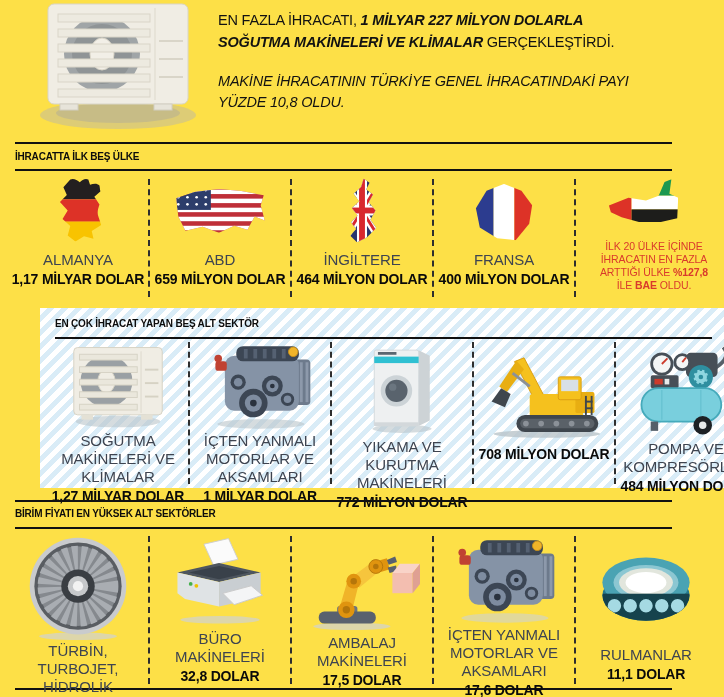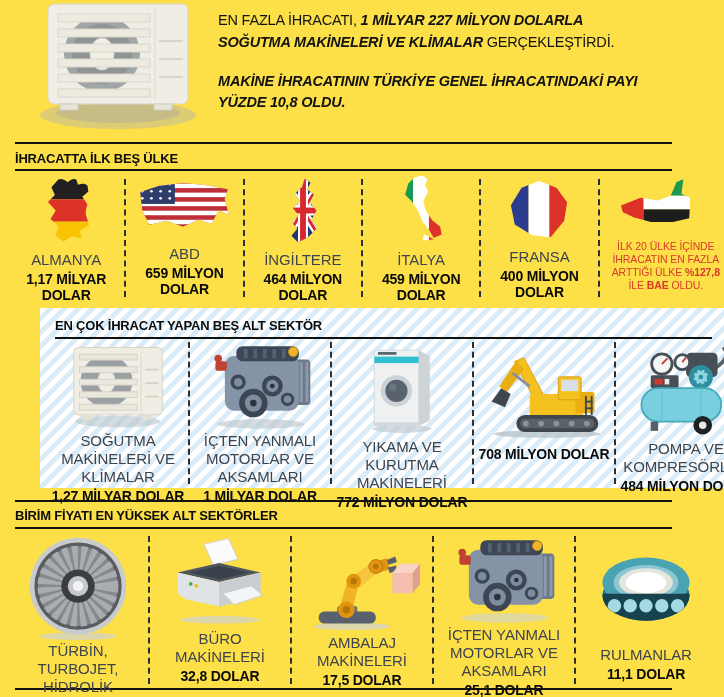--- a/index.html
+++ b/index.html
@@ -9,25 +9,25 @@
     font-family:"Liberation Sans", sans-serif; color:#1a1a1a; overflow:hidden;
   }
   .rule { position:absolute; left:15px; width:657px; height:2px; background:#111; }
   .rule.thin { height:1.5px; }
 
   
   .hero-img { position:absolute; left:28px; top:0; }
   .hero-text { position:absolute; left:218px; top:10px; width:492px;
     font-size:14.5px; line-height:1.5; letter-spacing:-0.2px; color:#121212; }
   .bi { font-weight:bold; font-style:italic; }
-  .hero-p2 { margin-top:17px; font-weight:bold; font-style:italic; }
+  .hero-p2 { margin-top:17px; font-weight:normal; font-style:italic; }
 
   
   .section { position:absolute; left:0; width:724px; }
-  .sec-head { position:absolute; left:15px; font-size:13px; font-weight:bold;
+  .sec-head { position:absolute; left:15px; font-size:10px; font-weight:bold;
     letter-spacing:-0.2px; color:#0c0c0c; white-space:nowrap; }
 
   #sec1 { top:142px; height:166px; }
   #sec1 .cols { top:37px; height:118px; }
   #sec2 { top:308px; height:180px;
     background:repeating-linear-gradient(135deg,#ffffff 0 5px,#d9ecf7 5px 10px);margin-left:40px; }
   #sec2 .cols { top:34px; height:142px; }
   #sec3 { top:500px; height:197px; }
   #sec3 .cols { top:36px; height:148px; }
 
@@ -170,38 +170,20 @@
               <rect x="0" y="34" width="50" height="12" fill="#ffffff"></rect>
               <rect x="21.5" y="0" width="7" height="80" fill="#d8272e"></rect>
               <rect x="0" y="36.5" width="50" height="7" fill="#d8272e"></rect>
             </g>
           </svg>
         </div>
         <div class="c-name">İNGİLTERE</div>
         <div class="c-value">464 MİLYON DOLAR</div>
       </div>
 
-      <div class="col">
-        <div class="flag-zone">
-          <svg width="48" height="70" viewBox="0 0 60 88">
-            <defs>
-                <clipPath id="clip-it">
-                  <path d="M22,4 L32,2 L38,7 L35,14 L39,22 L33,34 L36,46 L44,58 L54,66 L56,76 L46,80 L40,70 L32,60 L26,46 L18,34 L10,26 L14,12 Z M34,76 L46,82 L32,84 Z"></path>
-                </clipPath>
-              </defs>
-            <g clip-path="url(#clip-it)">
-              <rect x="0" y="0" width="20" height="88" fill="#179a51"></rect>
-              <rect x="20" y="0" width="20" height="88" fill="#ffffff"></rect>
-              <rect x="40" y="0" width="20" height="88" fill="#dd3227"></rect>
-            </g>
-          </svg>
-        </div>
-        <div class="c-name">İTALYA</div>
-        <div class="c-value">459 MİLYON DOLAR</div>
-      </div>
 
       <div class="col">
         <div class="flag-zone">
           <svg width="62" height="62" viewBox="0 0 64 64">
             <defs>
                 <clipPath id="clip-fr">
                   <path d="M32,2 L50,9 L61,24 L58,43 L44,60 L25,58 L7,47 L3,27 L14,9 Z"></path>
                 </clipPath>
               </defs>
             <g clip-path="url(#clip-fr)">
@@ -485,21 +467,21 @@
             <circle cx="72" cy="46" r="11" fill="#3c4654"></circle>
               <circle cx="72" cy="46" r="6.5" fill="#7e8ca0"></circle>
               <circle cx="72" cy="46" r="2.5" fill="#2a323e"></circle>
             <circle cx="36" cy="42" r="8" fill="#3c4654"></circle>
               <circle cx="36" cy="42" r="4.5" fill="#7e8ca0"></circle>
             <circle cx="88" cy="60" r="7" fill="#3c4654"></circle>
               <circle cx="88" cy="60" r="4" fill="#7e8ca0"></circle>
           </svg>
         </div>
         <div class="c-name">İÇTEN YANMALI MOTORLAR VE AKSAMLARI</div>
-        <div class="c-value">25,1 DOLAR</div>
+        <div class="c-value">17,6 DOLAR</div>
       </div>
 
       <div class="col">
         <div class="icon-zone">
           <svg width="104" height="86" viewBox="0 0 112 92">
             <defs>
                 <clipPath id="clip-bear">
                   <ellipse cx="56" cy="52" rx="47" ry="27"></ellipse>
                 </clipPath>
               </defs>

